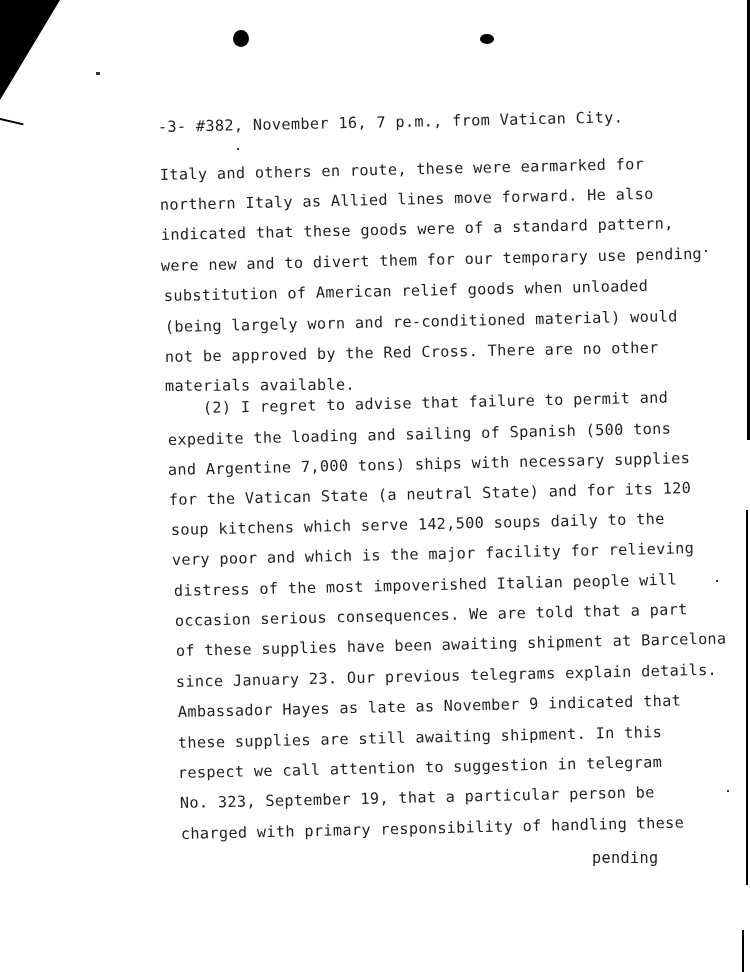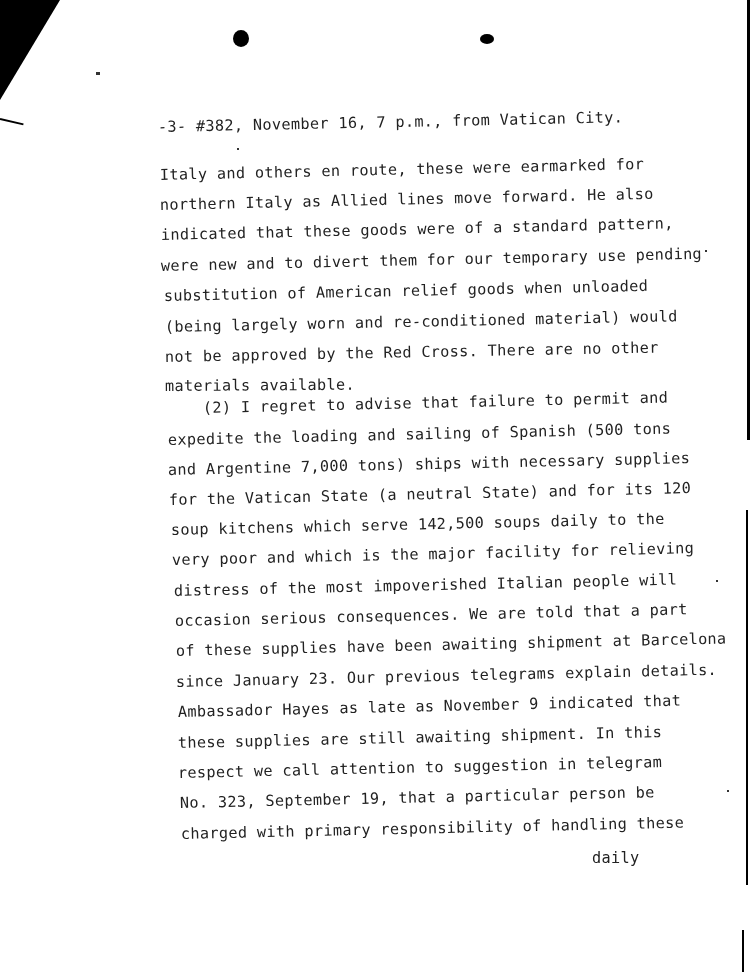--- a/index.html
+++ b/index.html
@@ -74,14 +74,14 @@
   <div class="line" style="left:174px;top:581px;transform:rotate(-1.3deg);">distress of the most impoverished Italian people will</div>
   <div class="line" style="left:175px;top:611px;transform:rotate(-1.3deg);">occasion serious consequences.  We are told that a part</div>
   <div class="line" style="left:176px;top:641px;transform:rotate(-1.3deg);">of these supplies have been awaiting shipment at Barcelona</div>
   <div class="line" style="left:176px;top:672px;transform:rotate(-1.3deg);">since January 23.  Our previous telegrams explain details.</div>
   <div class="line" style="left:178px;top:702px;transform:rotate(-1.3deg);">Ambassador Hayes as late as November 9 indicated that</div>
   <div class="line" style="left:178px;top:733px;transform:rotate(-1.3deg);">these supplies are still awaiting shipment.  In this</div>
   <div class="line" style="left:178px;top:763px;transform:rotate(-1.3deg);">respect we call attention to suggestion in telegram</div>
   <div class="line" style="left:180px;top:793px;transform:rotate(-1.3deg);">No. 323, September 19, that a particular person be</div>
   <div class="line" style="left:181px;top:824px;transform:rotate(-1.3deg);">charged with primary responsibility of handling these</div>
 
-  <div class="line" style="left:592px;top:848px;">daily</div>
+  <div class="line" style="left:592px;top:848px;">pending</div>
 </div>
 
 </body></html>

